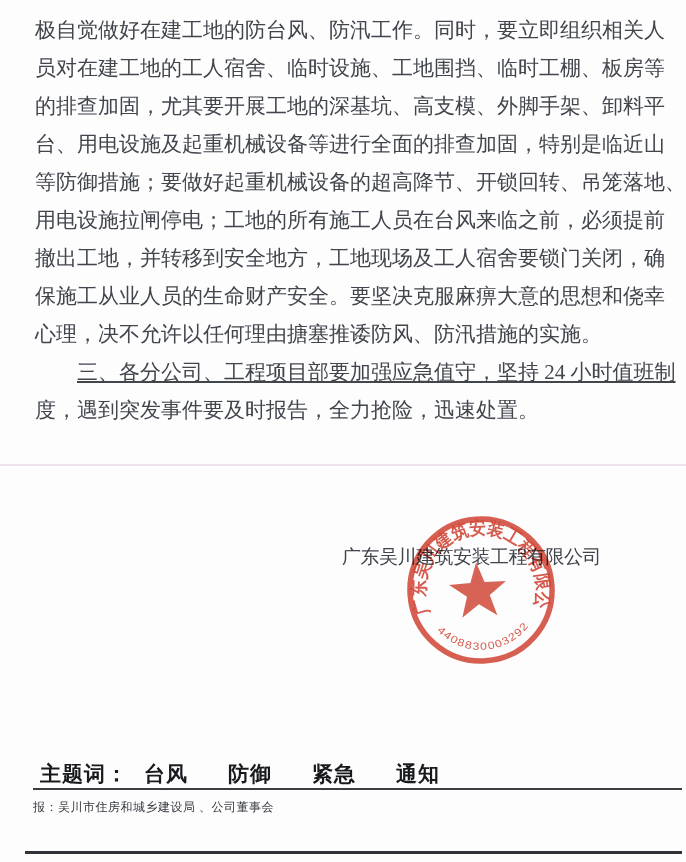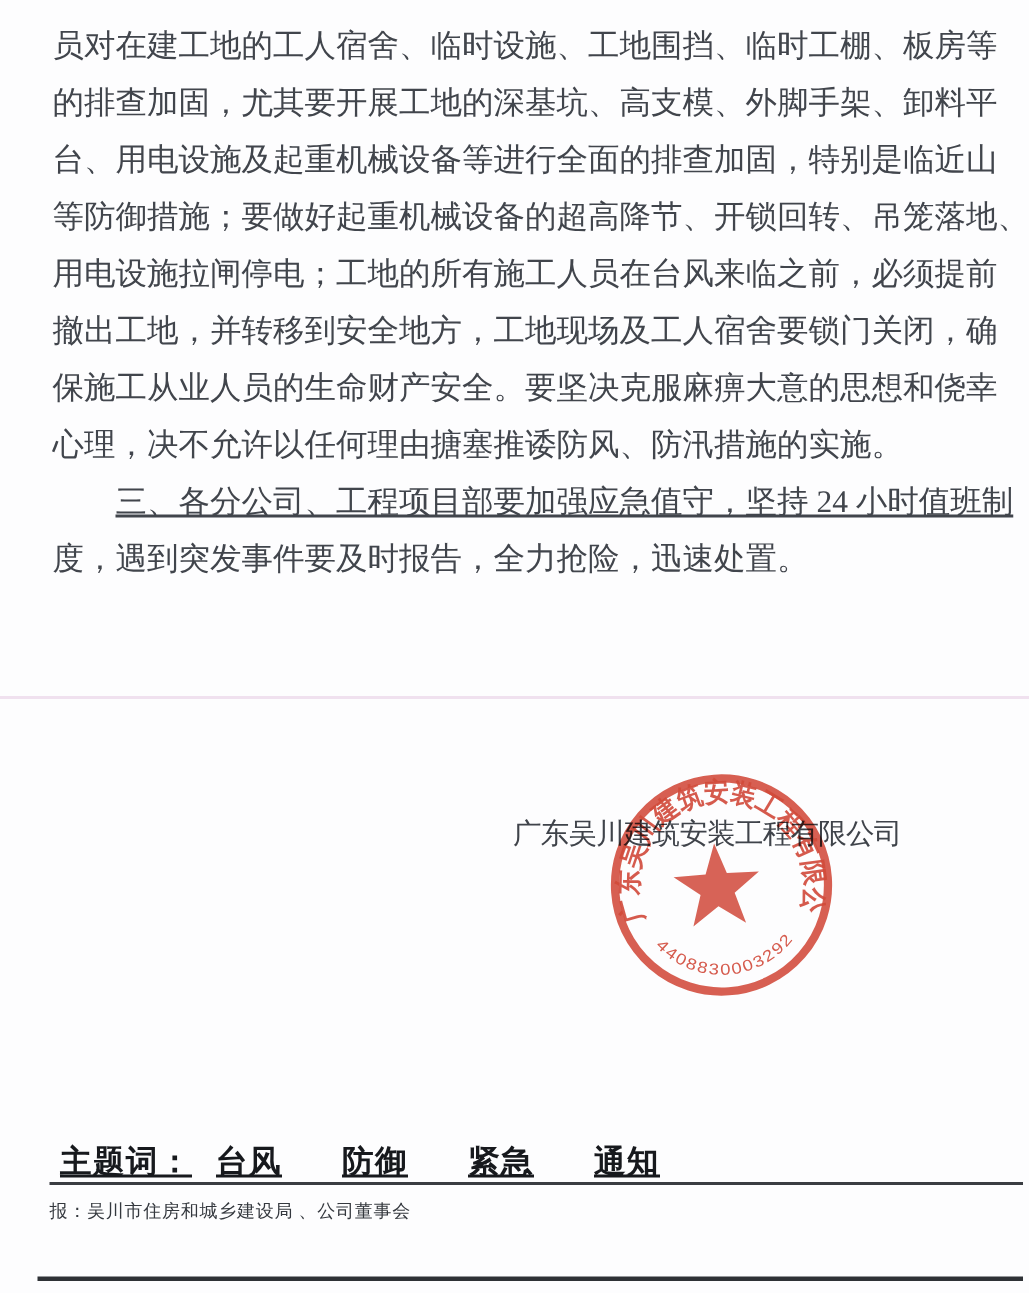--- a/index.html
+++ b/index.html
@@ -45,21 +45,21 @@
   .seal{
     position:absolute;left:381px;top:490px;width:200px;height:200px;
     mix-blend-mode:multiply;opacity:.92;
     transform:rotate(-4deg);
   }
   
   .kw-row{
     position:absolute;left:40px;top:760px;
     display:flex;align-items:flex-start;
     font-family:"Liberation Sans","DejaVu Sans",sans-serif;
-    font-weight:bold;font-size:21px;color:#17191d;letter-spacing:1px;text-decoration:underline;
+    font-weight:bold;font-size:21px;color:#17191d;letter-spacing:1px;
   }
   .kw-label{margin-right:16px;}
   .kw-item{margin-right:40px;}
   .rule-1{
     position:absolute;left:33px;top:788px;width:649px;height:2px;
     background:#3a3d42;
   }
   .footer-row{
     position:absolute;left:33px;
     font-size:12px;color:#34383e;letter-spacing:0.5px;
@@ -72,20 +72,21 @@
     background:#2f3236;
   }
 </style>
 </head>
 <body>
 
 <div class="page">
 
   <div class="body-text">
 
+      <div class="line">极自觉做好在建工地的防台风、防汛工作。同时，要立即组织相关人</div>
 
       <div class="line">员对在建工地的工人宿舍、临时设施、工地围挡、临时工棚、板房等</div>
 
       <div class="line">的排查加固，尤其要开展工地的深基坑、高支模、外脚手架、卸料平</div>
 
       <div class="line">台、用电设施及起重机械设备等进行全面的排查加固，特别是临近山</div>
 
 
       <div class="line">等防御措施；要做好起重机械设备的超高降节、开锁回转、吊笼落地、</div>
 

